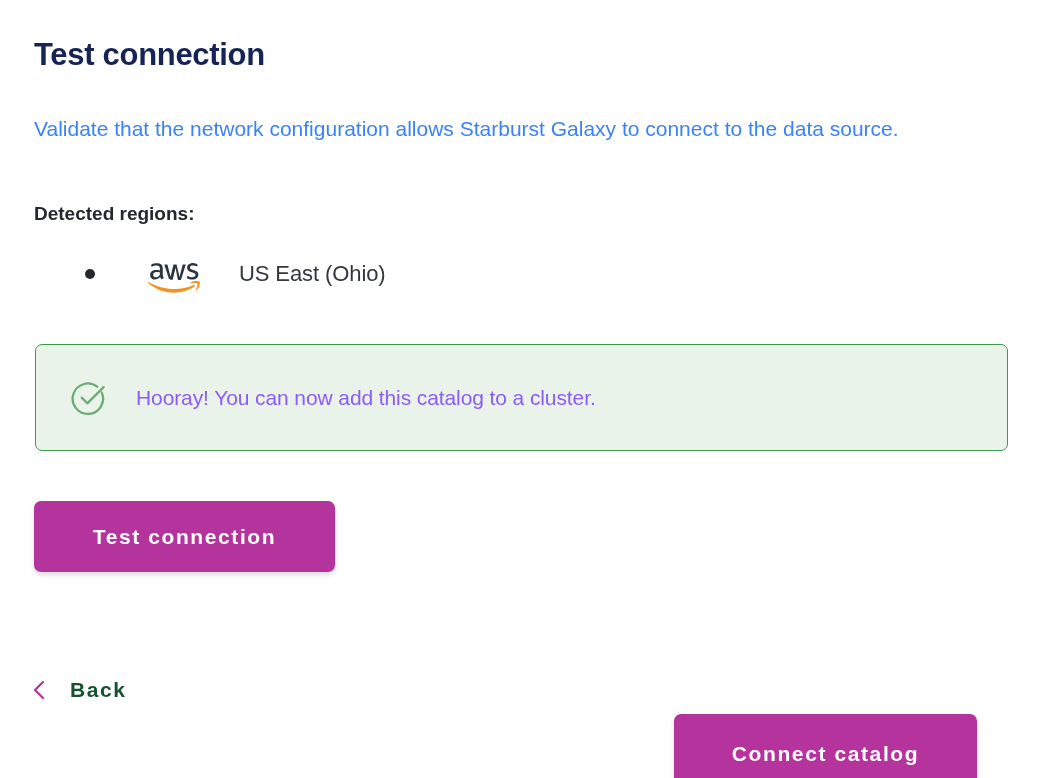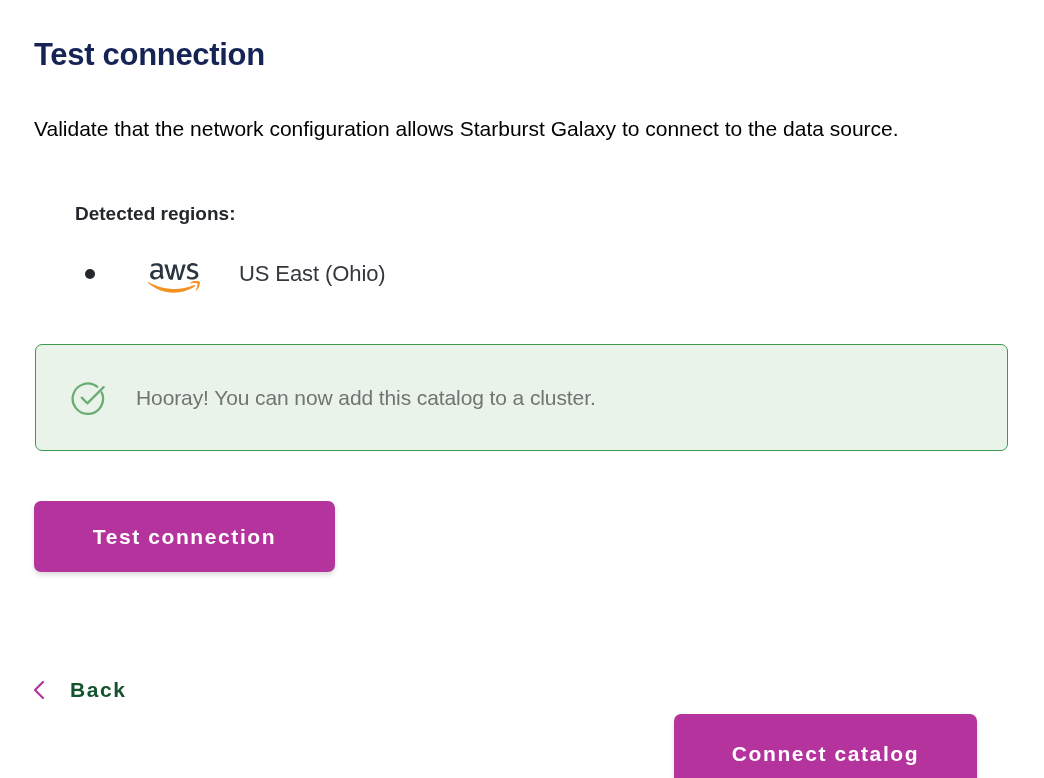--- a/index.html
+++ b/index.html
@@ -39,35 +39,34 @@
   }
 
   
   .description {
     position: absolute;
     left: 34px;
     top: 84px;
     width: 960px;
     font-size: 21px;
     font-weight: 400;
-    color: #000000;
+    color: #3b82f6;
     line-height: 48px;
   }
 
   
   .regions-label {
     position: absolute;
     left: 34px;
     top: 200px;
     font-size: 19px;
     font-weight: 700;
     color: #24282c;
     line-height: 28px;
     white-space: nowrap;
-    margin-left: 41px;
   }
 
   .regions-list {
     position: absolute;
     left: 34px;
     top: 252px;
     margin: 0;
     padding: 0;
     list-style: none;
   }
@@ -118,21 +117,21 @@
   }
   .alert-icon {
     width: 38px;
     height: 38px;
     flex: none;
     margin-left: 34px;
     margin-right: 28px;
   }
   .alert-text {
     font-size: 21px;
-    color: #737373;
+    color: #8b5cf6;
     line-height: 30px;
     letter-spacing: -0.1px;
     white-space: nowrap;
   }
 
   
   .btn {
     position: absolute;
     box-sizing: border-box;
     background: #b5339d;

